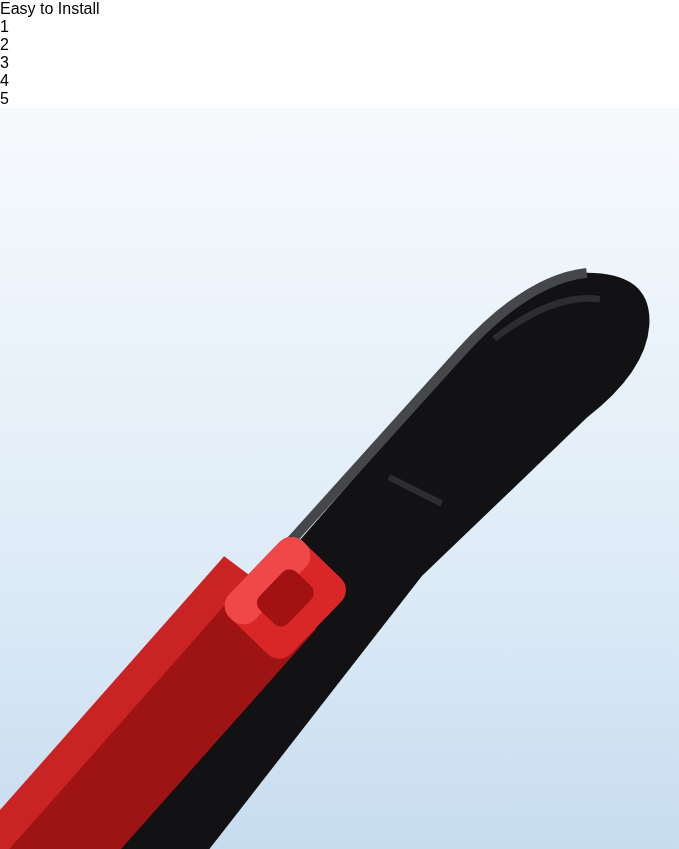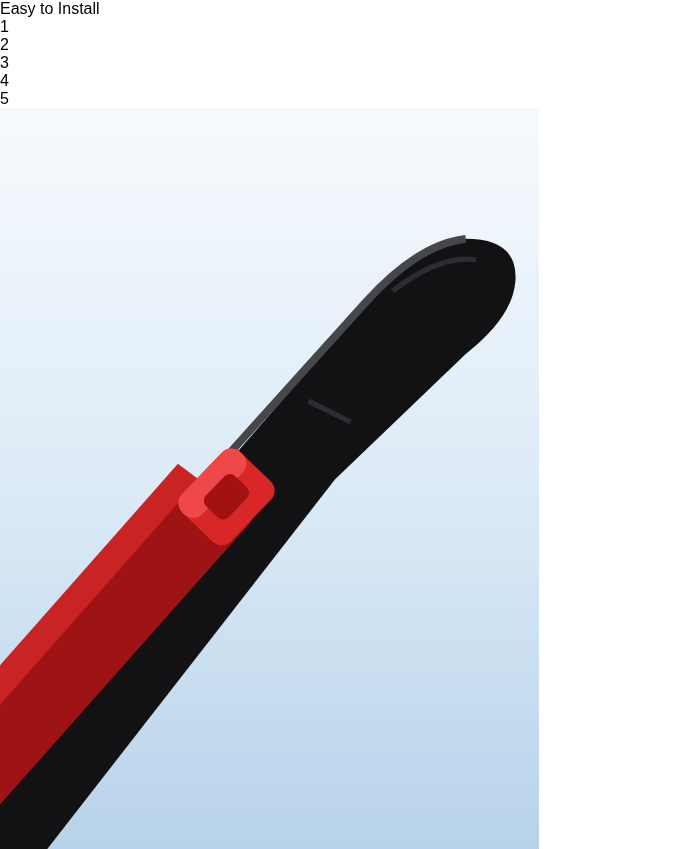--- a/index.html
+++ b/index.html
@@ -1,17 +1,17 @@
 <!DOCTYPE html>
 <html><head>
 <meta charset="utf-8">
 <style>
   html,body{margin:0;padding:0;}
   .page{
-    position:relative;width:539px;height:849px;overflow:hidden;
+    position:relative;width:679px;height:849px;overflow:hidden;
     font-family:"Liberation Sans",sans-serif;
     background:linear-gradient(180deg,#69- ;
   }
   .page{
     background:linear-gradient(180deg,#697fb2 0%,#7b8fbc 10%,#96a5c6 24%,#afbad2 40%,#c6cfe0 58%,#d8ddea 75%,#e2e6f0 90%,#e4e8f2 100%);
   }
   .title{
     position:absolute;left:0;top:16px;width:679px;text-align:center;
     font-size:41px;font-weight:700;color:#ffffff;letter-spacing:.5px;
   }

